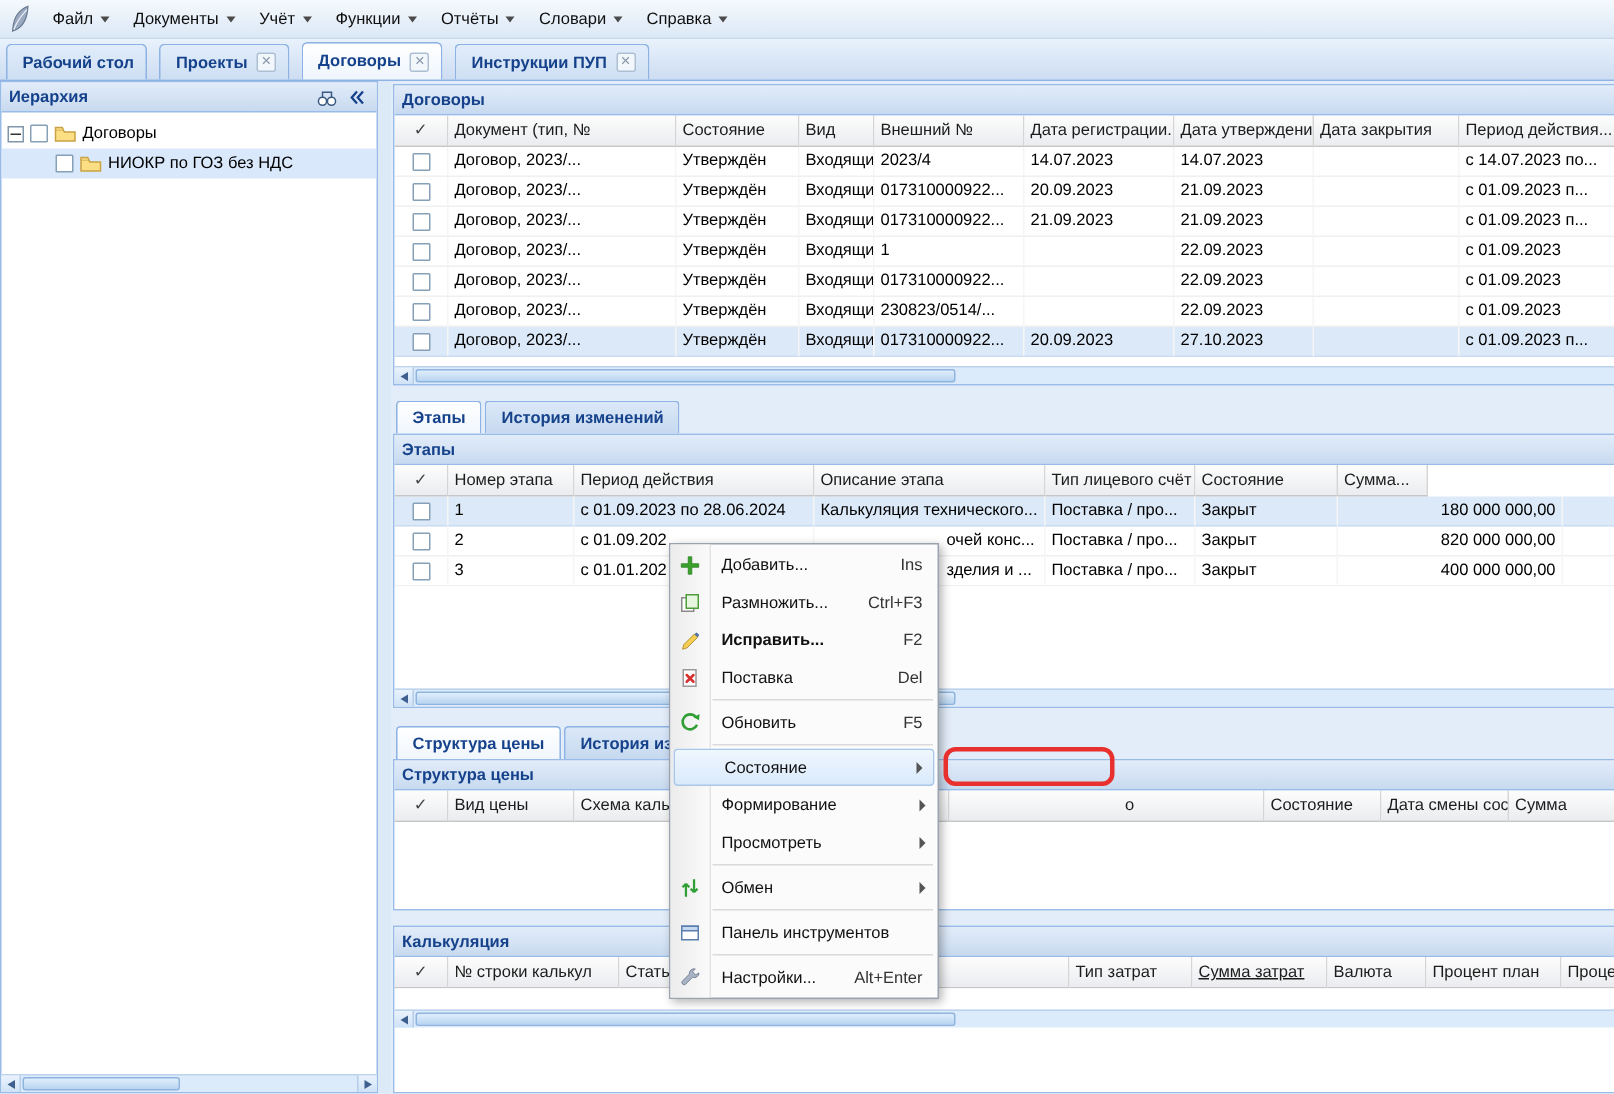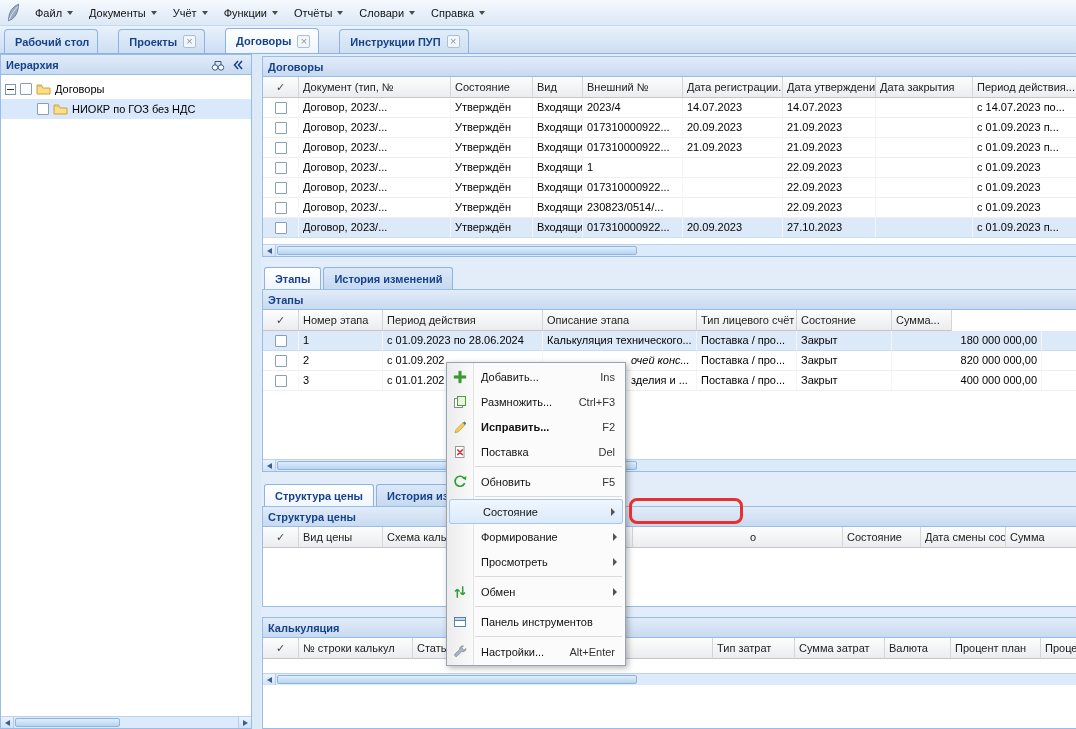--- a/index.html
+++ b/index.html
@@ -13,21 +13,21 @@
 
   
   .menubar { height:26px; display:flex; align-items:center; padding-left:3px;
     background:linear-gradient(#f5f9fd,#dbe8f6); border-bottom:1px solid #c9d9ec; }
   .logo { width:20px; height:22px; display:flex; align-items:center; justify-content:center; margin-right:4px; }
   .mb-items { display:flex; height:100%; align-items:center; }
   .mb-item { display:flex; align-items:center; gap:5px; padding:4px 8px; color:#101010; cursor:default; }
   .caret { width:0; height:0; border-left:3.5px solid transparent; border-right:3.5px solid transparent; border-top:4px solid #4a4a4a; }
 
   
-  .tabbar { height:28px; display:flex; align-items:flex-end; gap:20px; padding-left:4px;
+  .tabbar { height:28px; display:flex; align-items:flex-end; gap:8px; padding-left:4px;
     background:linear-gradient(#e9f2fc,#cdddf2); border-bottom:1px solid #8db2e3; }
   .tab { height:24px; display:flex; align-items:center; gap:6px; padding:0 8px 0 10px;
     border:1px solid #8db2e3; border-bottom:none; border-radius:4px 4px 0 0;
     background:linear-gradient(#e2edfa,#cddff3); color:#15428b; font-weight:bold; white-space:nowrap; cursor:default; }
   .tab.active { background:linear-gradient(#ffffff,#eef5fc); height:25px; }
   .t-close { width:13px; height:13px; line-height:11px; text-align:center; color:#8795a8;
     border:1px solid #aebfd4; border-radius:2px; background:#f2f7fc; font-weight:normal; font-size:11px; cursor:pointer; }
 
   
   .content { display:flex; height:675px; background:#e3edf9; }
@@ -385,21 +385,21 @@
               <div class="g-c" style="width:95px;">Закрыт</div>
               <div class="g-c r" style="width:150px;">180 000 000,00</div>
               <div class="g-c" style="width:60px;"></div>
             </div>
             <div class="g-row">
               <div class="g-c ckc" style="width:36px">
                 <span class="cb"></span>
               </div>
               <div class="g-c" style="width:84px;">2</div>
               <div class="g-c" style="width:160px;">с 01.09.202</div>
-              <div class="g-c" style="width:154px;padding-left:88px;font-style:italic;">очей конс...</div>
+              <div class="g-c" style="width:154px;padding-left:88px;">очей конс...</div>
               <div class="g-c" style="width:100px;">Поставка / про...</div>
               <div class="g-c" style="width:95px;">Закрыт</div>
               <div class="g-c r" style="width:150px;">820 000 000,00</div>
               <div class="g-c" style="width:60px;"></div>
             </div>
             <div class="g-row">
               <div class="g-c ckc" style="width:36px">
                 <span class="cb"></span>
               </div>
               <div class="g-c" style="width:84px;">3</div>
@@ -447,21 +447,21 @@
       <div class="panel" id="p-calc">
         <div class="p-hdr">
           <span>Калькуляция</span>
         </div>
         <div class="grid">
             <div class="g-hdr">
               <div class="g-hc ckh" style="width:36px;">✓</div>
               <div class="g-hc" style="width:114px;">№ строки калькул</div>
               <div class="g-hc" style="width:300px;">Статья зат...</div>
               <div class="g-hc" style="width:82px;">Тип затрат</div>
-              <div class="g-hc" style="width:90px;">Сумма затрат</div>
+              <div class="g-hc" style="width:90px;text-decoration:underline;">Сумма затрат</div>
               <div class="g-hc" style="width:66px;">Валюта</div>
               <div class="g-hc" style="width:90px;">Процент план</div>
               <div class="g-hc" style="width:80px;">Процент ф...</div>
             </div>
           </div>
         <div class="g-fill-small"></div>
         <div class="hscroll">
           <span class="sc-btn">
               <span class="arr-l"></span>
             </span>

